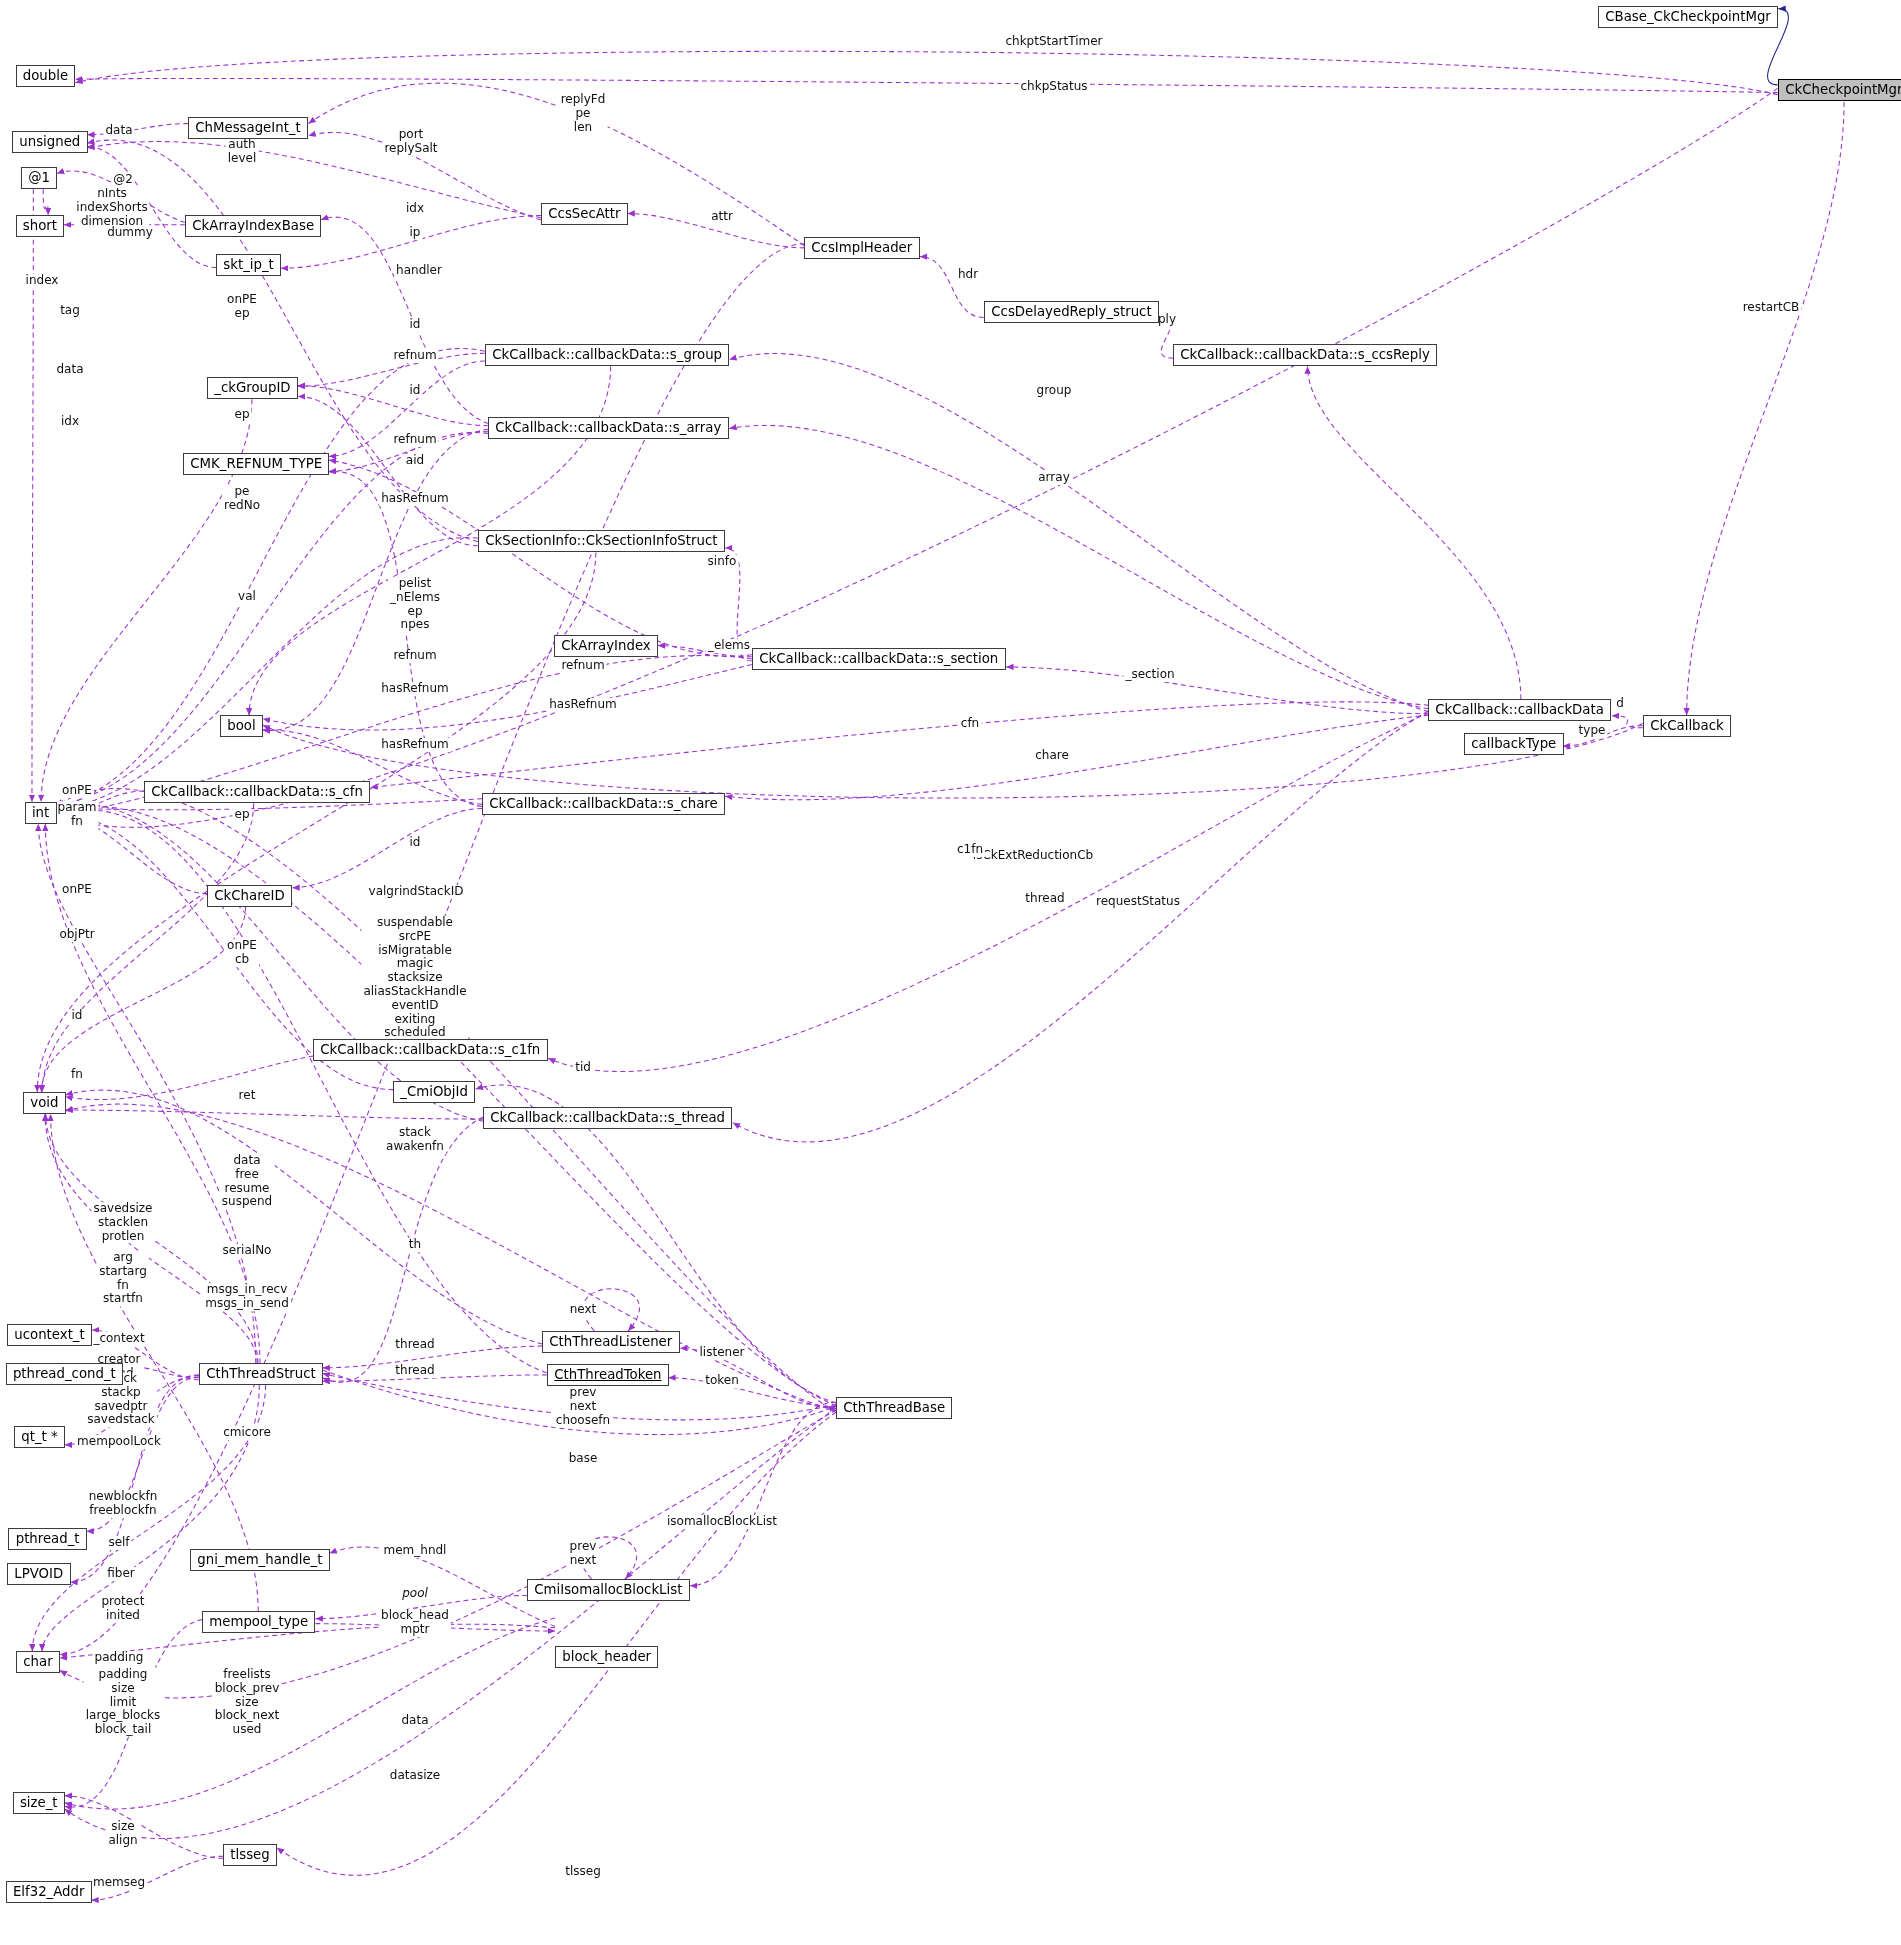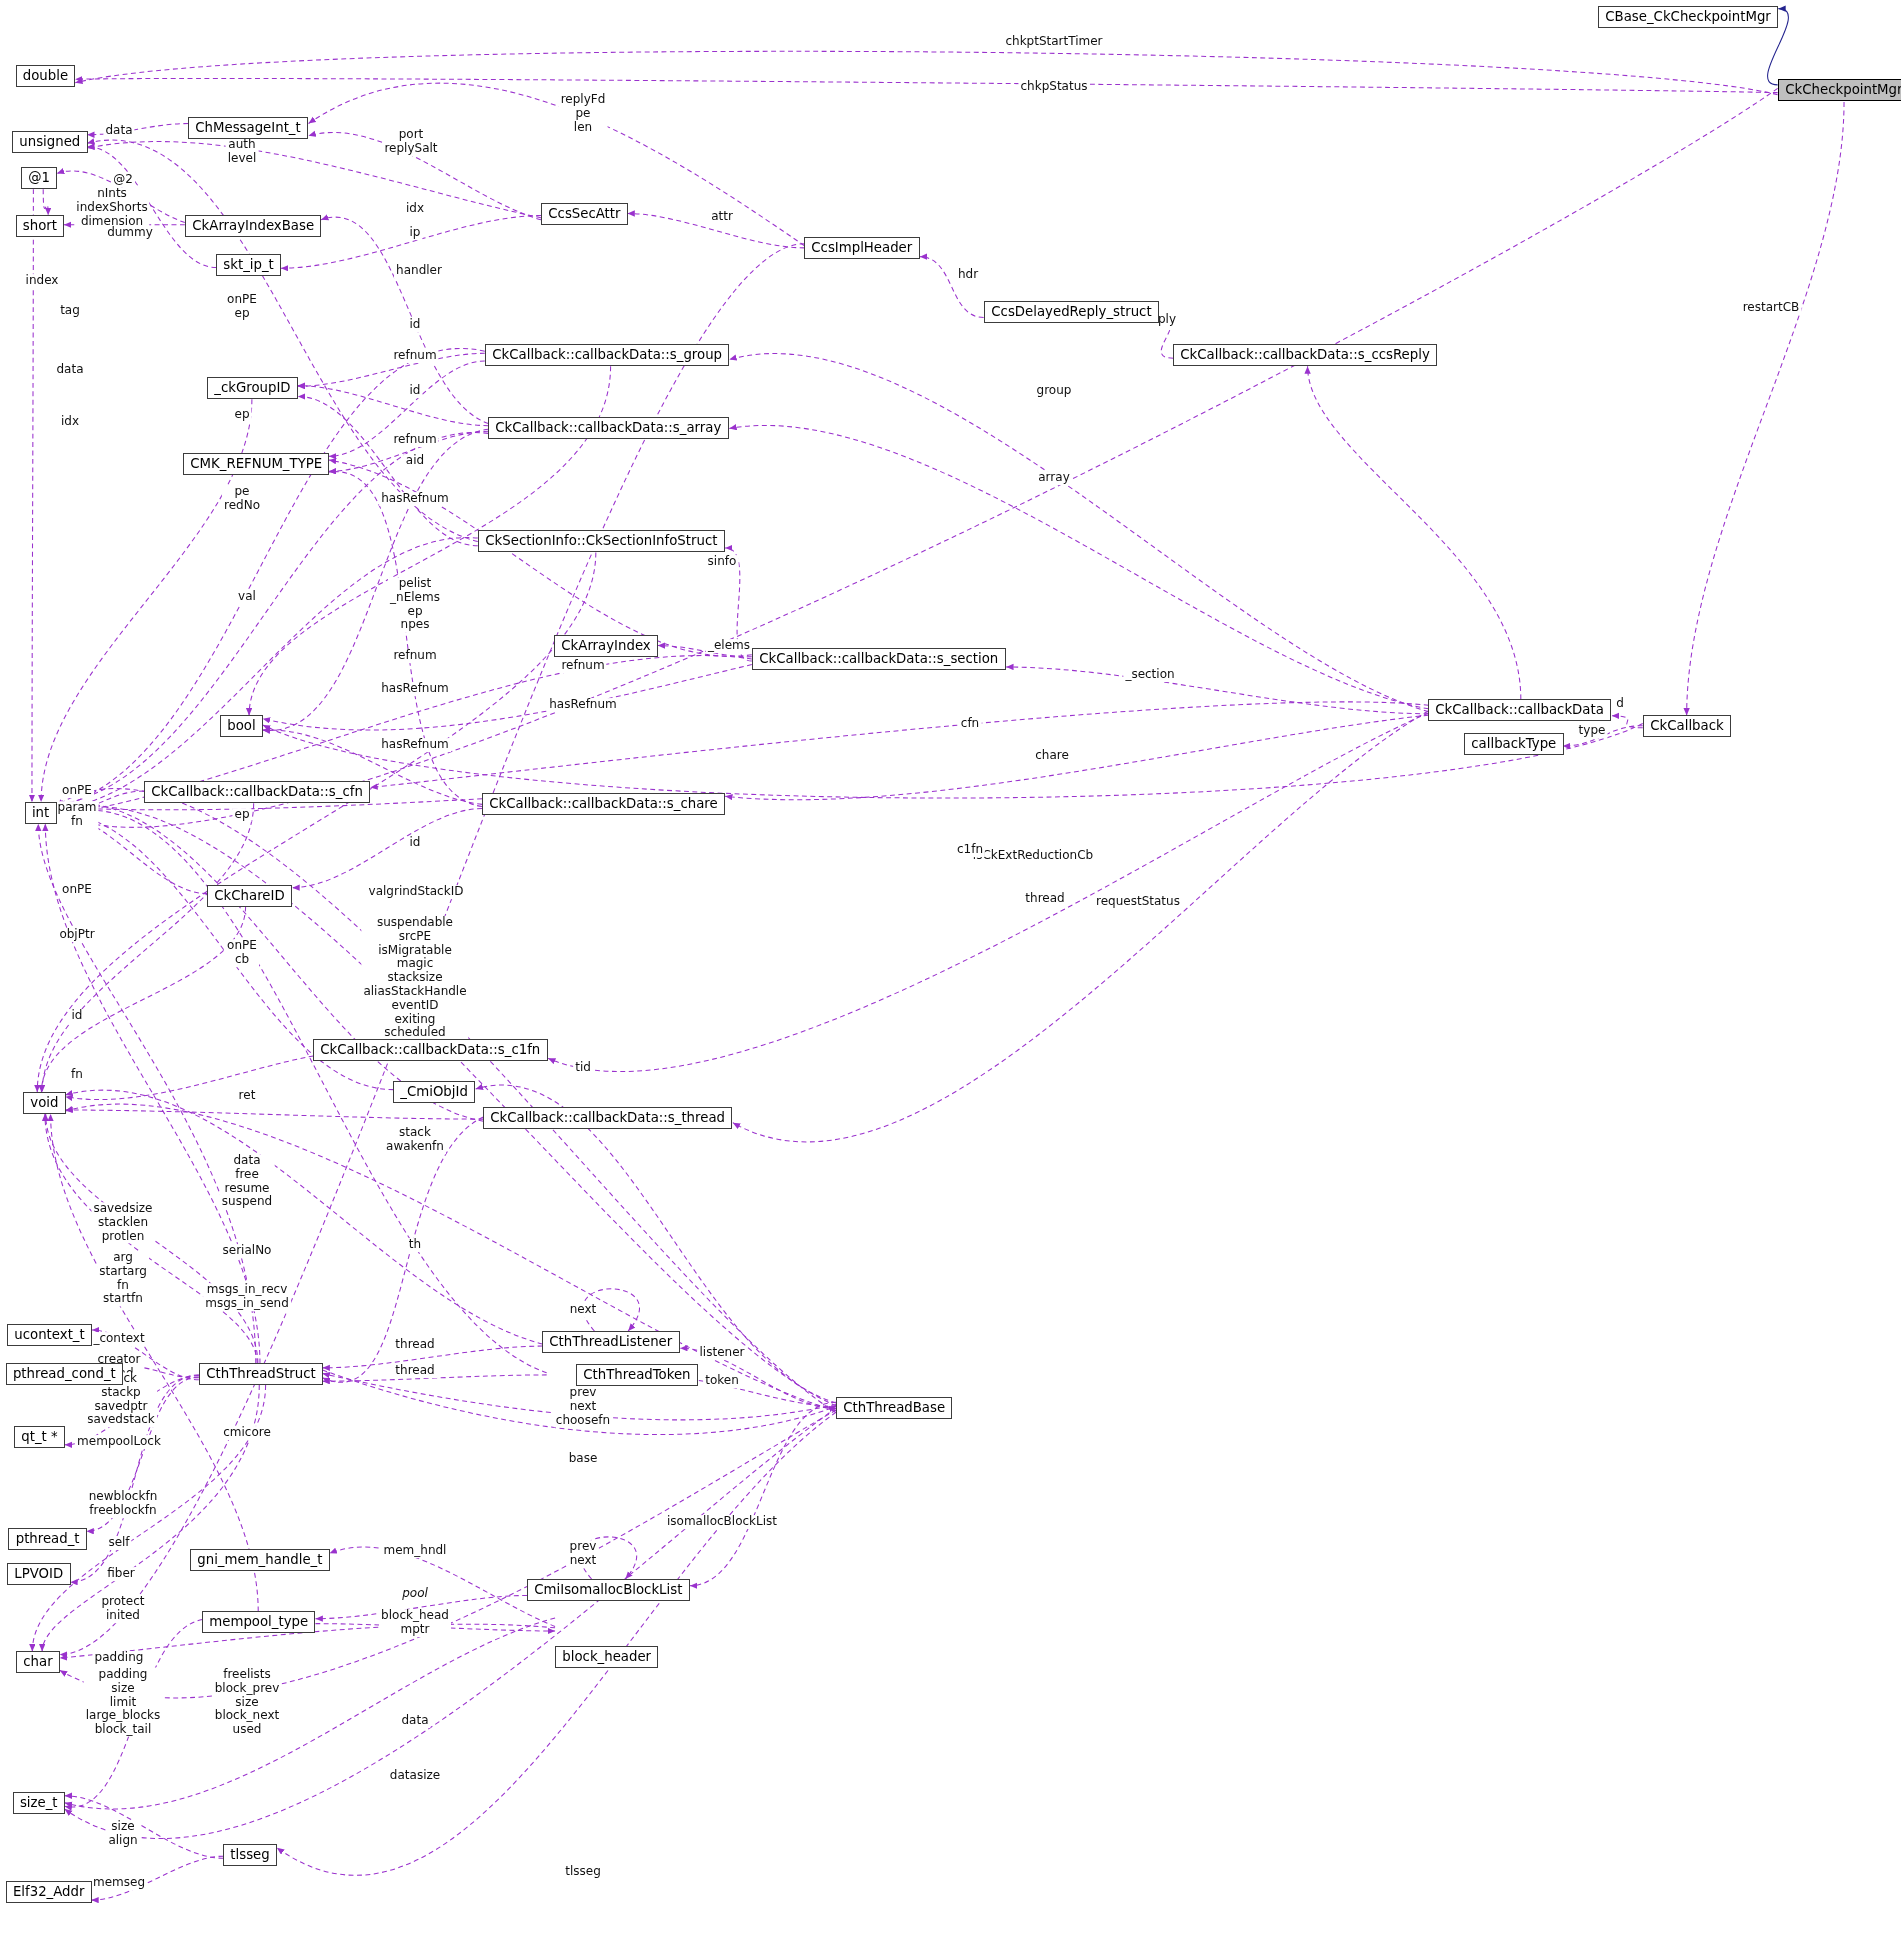--- a/index.html
+++ b/index.html
@@ -156,21 +156,21 @@
     <div class="node" style="left: 24.6px; top: 802px;">int</div>
     <div class="node" style="left: 207px; top: 885px;">CkChareID</div>
     <div class="node" style="left: 313px; top: 1039px;">CkCallback::callbackData::s_c1fn</div>
     <div class="node" style="left: 393px; top: 1081px;">_CmiObjId</div>
     <div class="node" style="left: 483px; top: 1107px;">CkCallback::callbackData::s_thread</div>
     <div class="node" style="left: 23px; top: 1092px;">void</div>
     <div class="node" style="left: 7px; top: 1324px;">ucontext_t</div>
     <div class="node" style="left: 5.6px; top: 1363px;">pthread_cond_t</div>
     <div class="node" style="left: 199px; top: 1363px;">CthThreadStruct</div>
     <div class="node" style="left: 542px; top: 1331px;">CthThreadListener</div>
-    <div class="node" style="left: 576px; top: 1364px;">CthThreadToken</div>
+    <div class="node" style="left: 547px; top: 1364px; text-decoration: underline;">CthThreadToken</div>
     <div class="node" style="left: 836px; top: 1397px;">CthThreadBase</div>
     <div class="node" style="left: 14px; top: 1426px;">qt_t *</div>
     <div class="node" style="left: 8.4px; top: 1528px;">pthread_t</div>
     <div class="node" style="left: 7px; top: 1563px;">LPVOID</div>
     <div class="node" style="left: 190px; top: 1549px;">gni_mem_handle_t</div>
     <div class="node" style="left: 527px; top: 1579px;">CmiIsomallocBlockList</div>
     <div class="node" style="left: 202px; top: 1611px;">mempool_type</div>
     <div class="node" style="left: 555px; top: 1612px; margin-top: 34px;">block_header</div>
     <div class="node" style="left: 16px; top: 1651px;">char</div>
     <div class="node" style="left: 12.6px; top: 1792px;">size_t</div>

